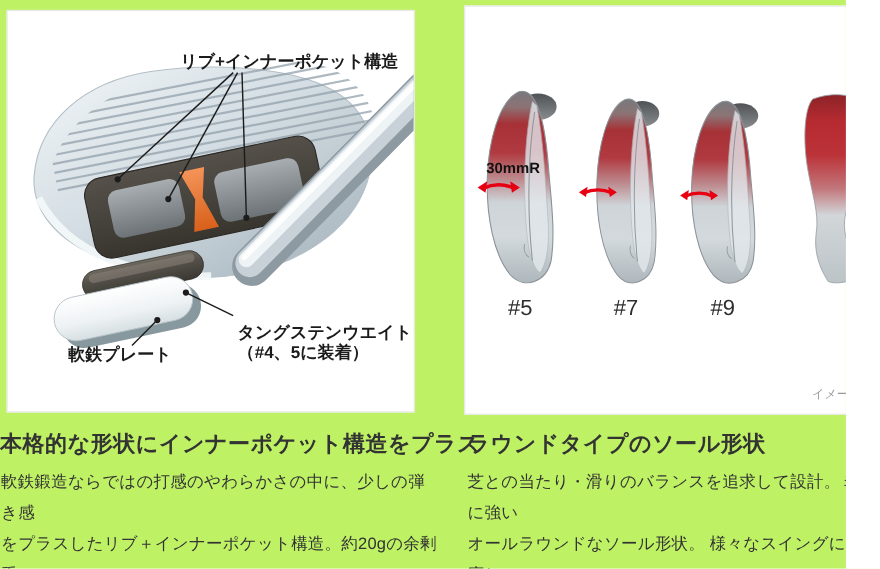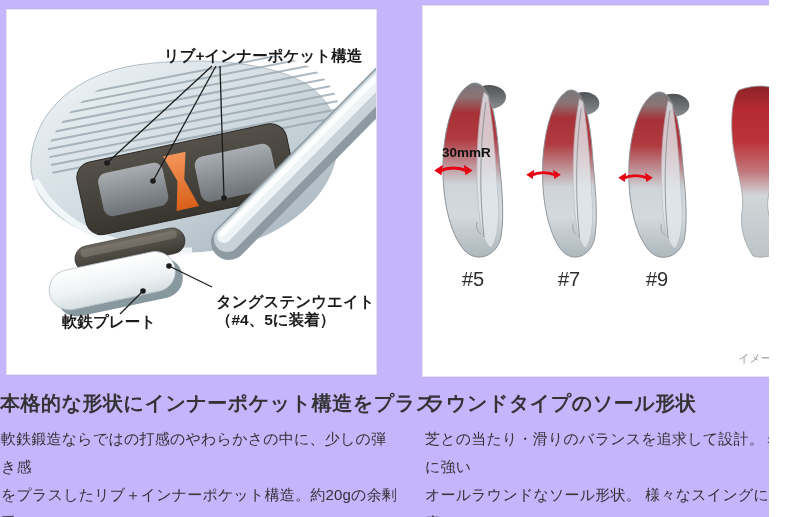--- a/index.html
+++ b/index.html
@@ -1,16 +1,16 @@
 <!DOCTYPE html>
 <html><head>
 <meta charset="utf-8">
 <style>
   html,body{margin:0;padding:0;background:#fff;}
-  .page{position:relative;width:769px;height:517px;background:#c4b5fd;overflow:hidden;
+  .page{position:relative;width:769px;height:517px;background:#bef264;overflow:hidden;
         font-family:"Liberation Sans","DejaVu Sans",sans-serif;color:#333;}
   .fig{position:absolute;background:#fff;border:1px solid #e5e5e5;box-sizing:content-box;}
   #fig-left{left:6px;top:9px;width:369px;height:364px;}
   #fig-right{left:422px;top:5px;width:371px;height:370px;}
   .fig svg{display:block;}
   .heading{position:absolute;font-size:20px;font-weight:bold;color:#333;letter-spacing:.5px;white-space:nowrap;}
   #heading-left{left:0px;top:390px;}
   #heading-right{left:425px;top:390px;}
   .bodytext{position:absolute;font-size:15px;line-height:28px;color:#333;white-space:pre-line;letter-spacing:.2px;}
   #body-left{left:1px;top:425px;width:400px;}

